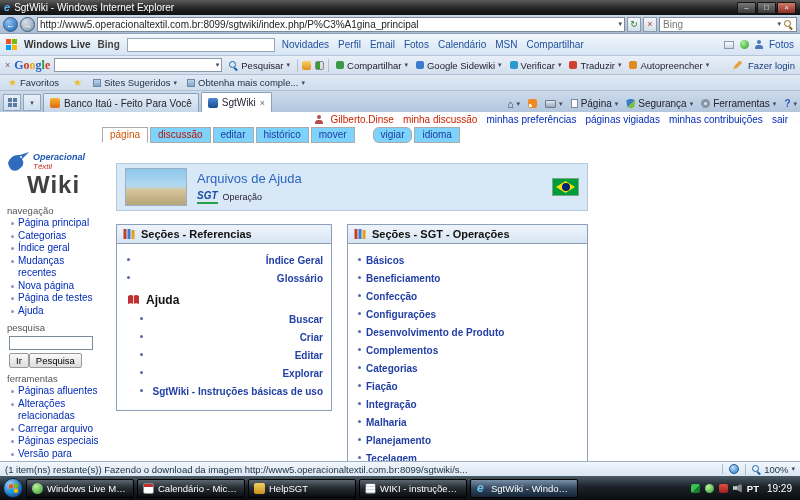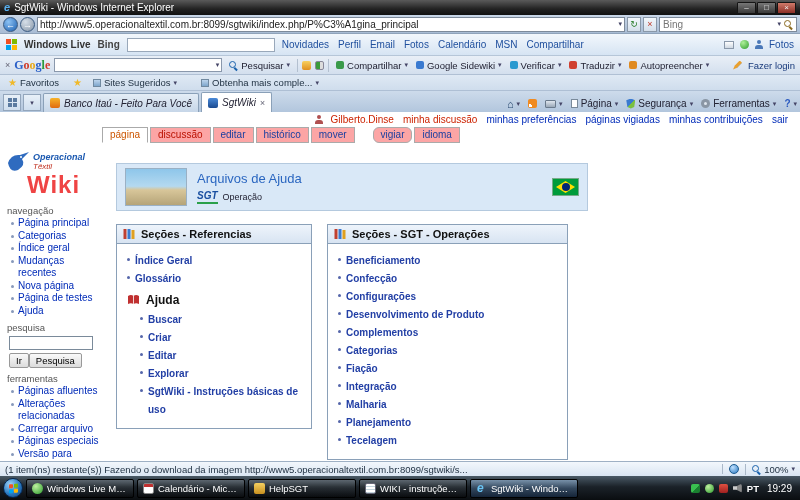--- a/index.html
+++ b/index.html
@@ -73,30 +73,30 @@
   .gbtns .gbtn:nth-of-type(3) .gdot{background:#2a9ad0}
   .gbtns .gbtn:nth-of-type(4) .gdot{background:#d04030}
   .gbtns .gbtn:nth-of-type(5) .gdot{background:#e08a20}
   .pen-ico { width:9px; height:9px; background:linear-gradient(135deg,#e8a030 60%,#7a5a20 60%); clip-path:polygon(0 100%,20% 55%,75% 0,100% 25%,45% 80%); }
   .glogin { color:#16387a; white-space:nowrap; }
 
   
   .favbar { flex:0 0 16px; background:linear-gradient(#dfe9f4,#cfdded); border-bottom:1px solid #aebfd4; display:flex; align-items:center; padding:0 5px; gap:8px; font-size:9.5px; color:#234; }
   .star { color:#f0b92a; font-size:10px; line-height:10px; }
   .favbtn { display:flex; align-items:center; gap:3px; padding:0 3px; }
-  .fav-items { display:flex; gap:24px; }
+  .fav-items { display:flex; gap:10px; }
   .favitem { display:flex; align-items:center; gap:3px; white-space:nowrap; }
   .fico { width:8px; height:8px; background:linear-gradient(#bcd4ec,#7ea6cc); border:1px solid #7089a0; }
 
   
   .tabrow { flex:0 0 21px; background:linear-gradient(#cddbeb,#b2c6dd); display:flex; align-items:flex-end; padding:0 3px; gap:2px; }
   .qtbtn { width:18px; height:17px; background:linear-gradient(#e8f0f8,#cfdeee); border:1px solid #93a6bc; display:flex; align-items:center; justify-content:center; margin-bottom:1px; flex:0 0 auto; }
   .qtgrid { display:grid; grid-template-columns:4px 4px; grid-template-rows:4px 4px; gap:1px; }
   .qtgrid i { background:#5a7aa0; display:block; }
-  .tab { height:19px; display:flex; align-items:center; gap:4px; padding:0 6px; border:1px solid #8aa0b8; border-bottom:none; border-radius:2px 2px 0 0; background:linear-gradient(#e4edf6,#c6d6e8); font-size:10px; color:#223; max-width:178px; white-space:nowrap; overflow:hidden; flex:0 0 auto;font-style:italic; }
+  .tab { height:19px; display:flex; align-items:center; gap:4px; padding:0 6px; border:1px solid #8aa0b8; border-bottom:none; border-radius:2px 2px 0 0; background:linear-gradient(#e4edf6,#c6d6e8); font-size:10px; color:#223; max-width:178px; white-space:nowrap; overflow:hidden; flex:0 0 auto; }
   .tab.active { background:#fff; height:20px; }
   .tablabel { overflow:hidden; text-overflow:ellipsis; }
   .favicon { width:10px; height:10px; flex:0 0 auto; border-radius:2px; }
   .favicon.orange { background:linear-gradient(#f7b32a,#e06a10); }
   .favicon.bluebird { background:linear-gradient(#4a8ad8,#1a4a90); }
   .tclose { color:#667; font-size:9px; }
   .tabcmds { margin-left:auto; display:flex; align-items:center; gap:8px; font-size:10px; color:#223; padding-bottom:3px; }
   .cmd { display:flex; align-items:center; gap:3px; white-space:nowrap; }
   .home-ico { font-size:11px; color:#2a4a70; line-height:10px; }
   .feed-ico { width:9px; height:9px; border-radius:2px; background:radial-gradient(circle at 25% 75%,#fff 1.5px,#f08a20 1.5px); }
@@ -107,34 +107,34 @@
   .gear-ico::after { content:""; position:absolute; left:3px; top:3px; width:3px; height:3px; border-radius:50%; background:#dfe6ee; }
   .help-ico { color:#2a5ac0; font-weight:bold; font-size:10px; }
 
   
   .viewport { flex:1; background:#fff; display:flex; flex-direction:column; overflow:hidden; }
   .userbar { display:flex; justify-content:flex-end; align-items:center; gap:8px; padding:2px 12px 1px; font-size:10px; flex:0 0 auto; }
   .ub-links { display:flex; gap:9px; }
   .ub-link { color:#002bb8; }
   .ub-link.red { color:#cc2200; }
   .wikitabs { display:flex; align-items:flex-end; gap:2px; padding-left:102px; font-size:10px; flex:0 0 auto; margin-top:1px; }
-  .wtab { padding:1px 7px 2px; border:1px solid #aaa; background:#fca5a5; color:#1a3fa0; white-space:nowrap; }
+  .wtab { padding:1px 7px 2px; border:1px solid #aaa; background:#7dd3fc; color:#1a3fa0; white-space:nowrap; }
   .wtab.active { background:#fff; color:#cc5500; border-bottom-color:#fff; }
   .wtab.red { color:#ba1100; }
   .wtab.gap { margin-left:16px;border-radius:6px; }
   .wikibody { flex:1; display:flex; overflow:hidden; }
 
   
   .sidebar { width:104px; flex:0 0 auto; font-size:10px; padding-top:3px; }
   .logo { padding:4px 2px 4px 5px; }
   .logo-row { display:flex; gap:2px; align-items:center; }
   .logo-texts { display:flex; flex-direction:column; line-height:9px; }
   .lt1 { color:#1a58b0; font-weight:bold; font-size:9px; font-style:italic; }
   .lt2 { color:#c03020; font-size:8px; font-style:italic; }
-  .logo-wiki { color:#ef4444; font-weight:bold; font-size:24px; line-height:22px; margin-left:22px; letter-spacing:1px; }
+  .logo-wiki { color:#404040; font-weight:bold; font-size:24px; line-height:22px; margin-left:22px; letter-spacing:1px; }
   .portlet-title { color:#555; margin:5px 0 1px 7px; font-size:9.5px; }
   .side-list { list-style:none; padding-left:11px; }
   .side-list li { position:relative; padding-left:7px; line-height:12.5px; }
   .side-list li::before { content:""; position:absolute; left:0; top:5px; width:3px; height:3px; background:#8899bb; border-radius:50%; }
   .side-link { color:#002bb8; }
   .side-search { padding:2px 4px 0 9px; }
   .side-input { width:84px; height:14px; border:1px solid #7a8a9a; background:#fff; display:block; }
   .side-btns { display:flex; gap:0; margin-top:3px; }
   .side-btn { font-size:9.5px; padding:0 6px; height:15px; background:linear-gradient(#fafafa,#dcdcdc); border:1px solid #999; border-radius:2px; font-family:inherit; }
 
@@ -144,21 +144,21 @@
   .photo { width:62px; height:38px; border:1px solid #9ab0c4; background:linear-gradient(180deg,#8ec6ea 0%,#b4d9f0 48%,#d8c69a 58%,#b5a478 100%); flex:0 0 auto; }
   .banner-title { color:#2a66c0; font-size:13px; margin-bottom:4px; }
   .banner-sub { display:flex; align-items:center; gap:5px; font-size:9px; color:#223; }
   .sgt-logo { color:#1a4fa0; font-weight:bold; font-style:italic; font-size:10px; border-bottom:2px solid #2aa04a; padding-bottom:1px; }
   .br-flag { margin-left:auto; width:27px; height:18px; background:#009b3a; position:relative; flex:0 0 auto; border:1px solid #7a8; }
   .br-flag .diamond { position:absolute; left:3px; right:3px; top:2px; bottom:2px; background:#fedf00; clip-path:polygon(50% 0,100% 50%,50% 100%,0 50%); }
   .br-flag .circle { position:absolute; width:8px; height:8px; border-radius:50%; background:#002776; left:9px; top:4px; }
 
   .boxes { display:flex; gap:15px; margin-top:13px; align-items:flex-start; }
   .box { border:1px solid #8aa0b8; background:#fff; }
-  .box-left { width:196px; }
+  .box-left { width:216px;text-align:right; }
   .box-right { width:241px; }
   .box-head { background:linear-gradient(#eef4fb,#d8e4f2); border-bottom:1px solid #8aa0b8; display:flex; align-items:center; gap:6px; padding:3px 6px; font-weight:bold; font-size:11px; color:#111; }
   .box-body { padding:7px 8px 10px; }
   .blist { list-style:none; }
   .blist li { position:relative; padding-left:10px; line-height:16px; }
   .blist li::before { content:""; position:absolute; left:2px; top:7px; width:3px; height:3px; background:#5566aa; border-radius:50%; }
   .blink { color:#223fa5; font-weight:bold; font-size:10px; }
   .ajuda-row { display:flex; align-items:center; gap:6px; margin:6px 0 3px 2px; }
   .ajuda-title { font-weight:bold; font-size:12px; color:#111; }
   .blist.sub { margin-left:13px; }
@@ -522,20 +522,21 @@
               <svg class="bicon" width="12" height="12" viewBox="0 0 12 12">
                   <rect x="0.5" y="1" width="3" height="10" fill="#c04030"></rect>
                   <rect x="4.5" y="1" width="3" height="10" fill="#3a7ad0"></rect>
                   <rect x="8.5" y="2" width="3" height="9" fill="#e0a020"></rect>
                 </svg>
               <span>Seções - SGT - Operações</span>
             </div>
             <div class="box-body">
               <ul class="blist">
 
+              <li><a class="blink">Básicos</a></li>
                   <li><a class="blink">Beneficiamento</a></li>
                   <li><a class="blink">Confecção</a></li>
                   <li><a class="blink">Configurações</a></li>
                   <li><a class="blink">Desenvolvimento de Produto</a></li>
                   <li><a class="blink">Complementos</a></li>
                   <li><a class="blink">Categorias</a></li>
                   <li><a class="blink">Fiação</a></li>
                   <li><a class="blink">Integração</a></li>
                   <li><a class="blink">Malharia</a></li>
                   <li><a class="blink">Planejamento</a></li>

